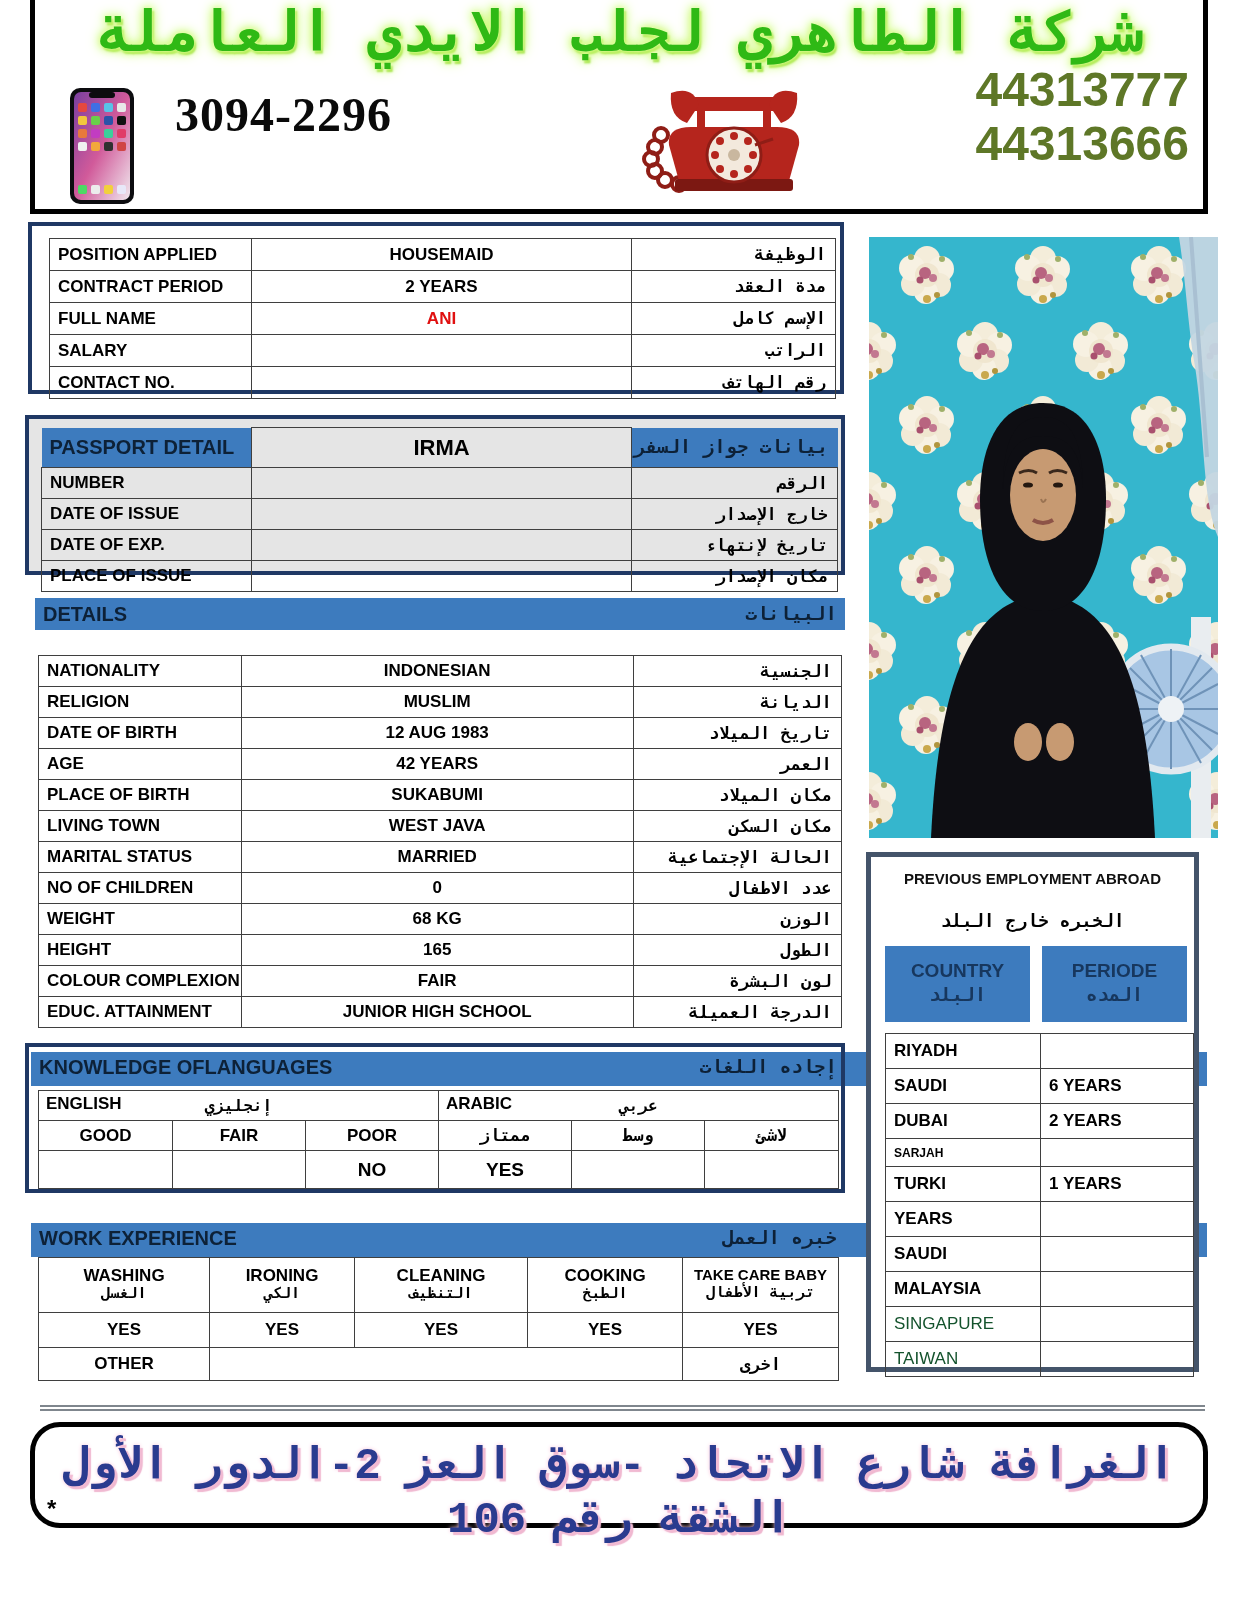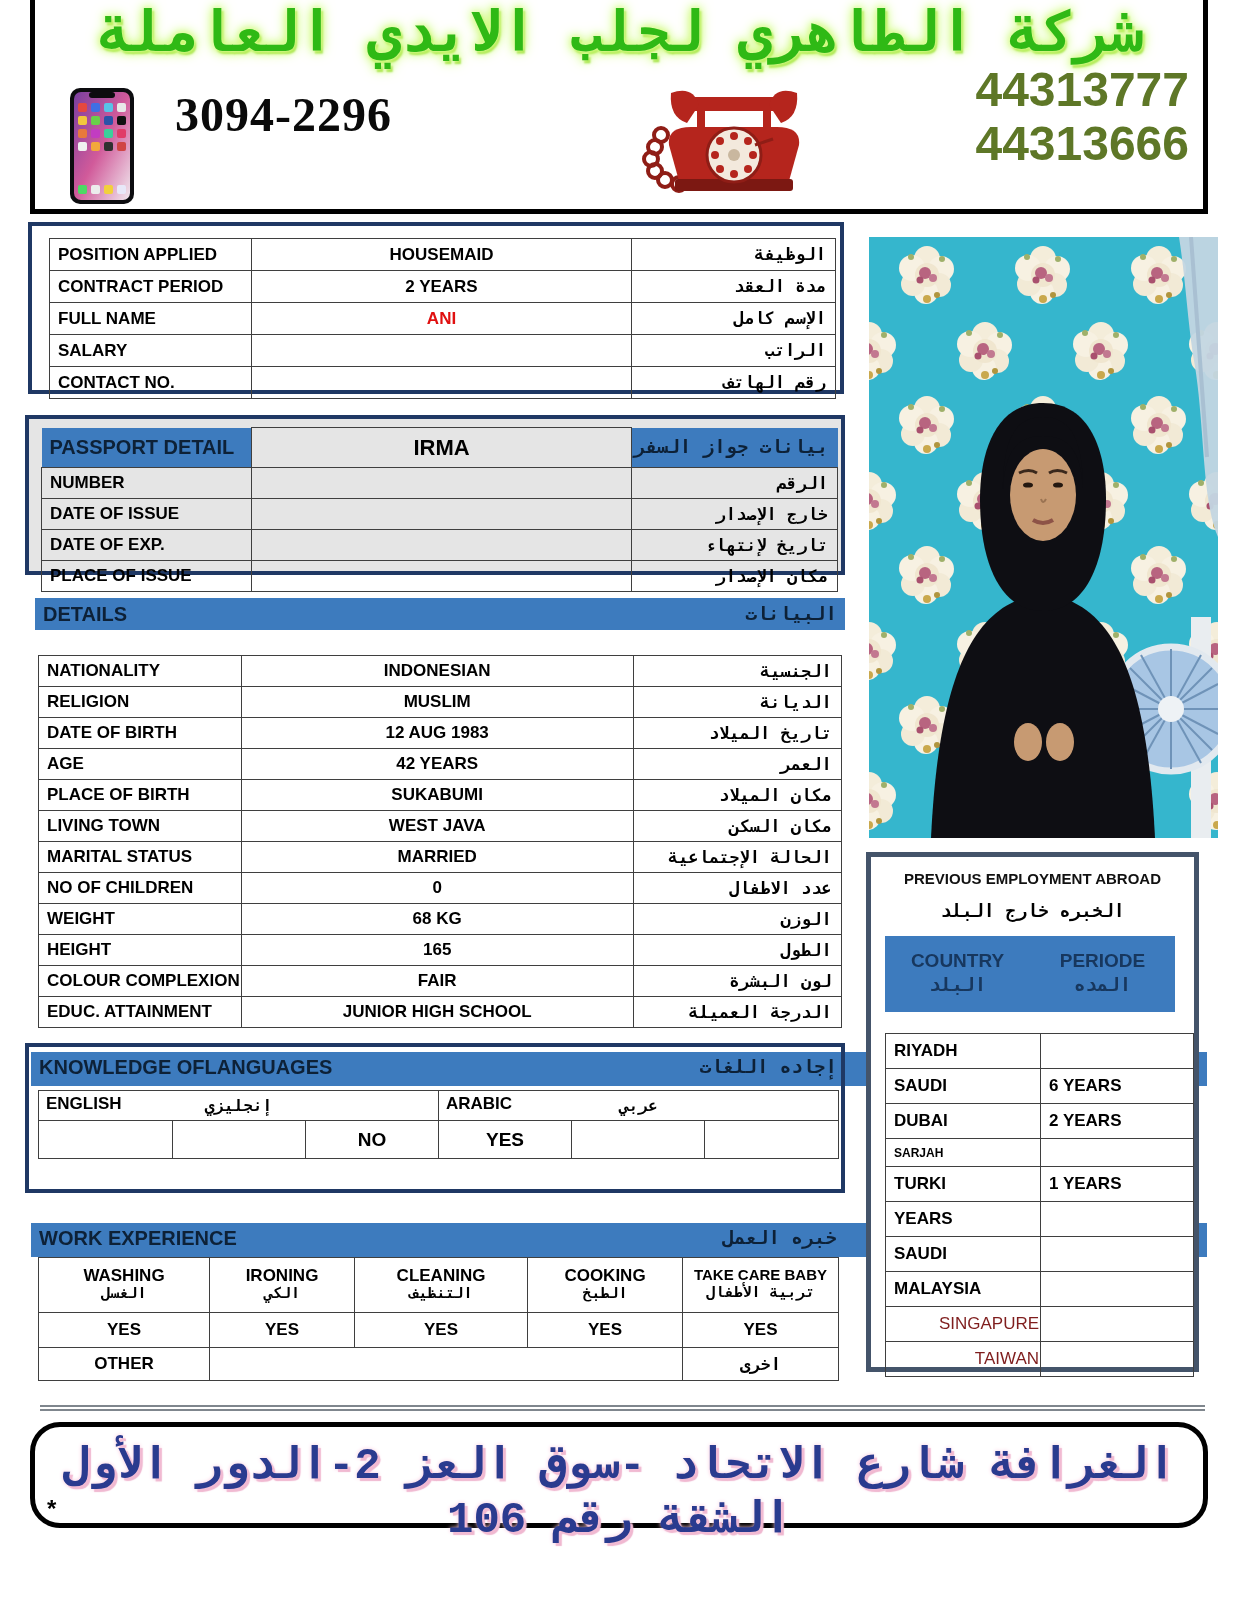--- a/index.html
+++ b/index.html
@@ -69,31 +69,31 @@
   #work-table .sk{height:52px;text-align:center;vertical-align:middle;line-height:1.25;}
   #work-table .sk .skar{font-size:15px;}
   #work-table .yes{height:32px;text-align:center;}
   #work-table .oth{height:30px;text-align:center;}
 
   
   #photo{position:absolute;left:869px;top:237px;width:349px;height:601px;}
   #prev-panel{position:absolute;left:866px;top:852px;width:333px;height:520px;
               border:5px solid #44546a;background:#fff;box-sizing:border-box;z-index:3;}
   #prev-title{margin-top:13px;text-align:center;font-weight:bold;font-size:15px;color:#111;}
-  #prev-sub{margin-top:13px;text-align:center;font-weight:bold;font-size:18px;}
-  #prev-head{display:flex;gap:0;margin:14px 0 0 14px;}
+  #prev-sub{margin-top:23px;text-align:center;font-weight:bold;font-size:18px;}
+  #prev-head{display:flex;gap:12px;margin:14px 0 0 14px;}
   .prev-hcell{width:145px;height:76px;background:#3d7bbe;color:#17375e;text-align:center;
               font-weight:bold;font-size:19px;display:flex;flex-direction:column;
               justify-content:center;line-height:1.3;}
   #prev-table{position:absolute;left:14px;top:176px;}
   #prev-table td{height:32px;}
   #prev-table td.c{padding-left:8px;text-align:left;width:147px;}
   #prev-table td.p{padding-left:8px;text-align:left;width:146px;margin-top:46px;}
   #prev-table tr.sm td{height:25px;font-size:12px;}
-  #prev-table tr.lt td{font-weight:normal;color:#7f1d1d;text-align:right;}
+  #prev-table tr.lt td{font-weight:normal;color:#14532d;}
 
   
   #footer-line{position:absolute;left:40px;top:1405px;width:1165px;height:0;
                border-top:6px double #7f868d;}
   #footer-box{position:absolute;left:30px;top:1422px;width:1178px;height:106px;
               border:5px solid #000;border-radius:30px;box-sizing:border-box;}
   #footer-text{margin-top:10px;text-align:center;font-size:44px;font-weight:bold;
                color:#2a3b8f;text-shadow:0 0 4px #f8c6dd,3px 3px 1px #efb6cf;}
   #footer-star{position:absolute;left:12px;bottom:0px;font-size:24px;font-weight:bold;}
 </style>
@@ -350,20 +350,28 @@
       <td colspan="3" class="langrow">
         <span class="lname">ENGLISH</span>
         <span class="lar ar">إنجليزي</span>
       </td>
       <td colspan="3" class="langrow">
         <span class="lname">ARABIC</span>
         <span class="lar ar">عربي</span>
       </td>
     </tr>
     <tr>
+      <td class="val">GOOD</td>
+      <td class="val">FAIR</td>
+      <td class="val">POOR</td>
+      <td class="val ar">ممتاز</td>
+      <td class="val ar">وسط</td>
+      <td class="val ar">لاشئ</td>
+    </tr>
+    <tr>
       <td class="valrow"></td>
       <td class="valrow"></td>
       <td class="valrow val">NO</td>
       <td class="valrow val">YES</td>
       <td class="valrow"></td>
       <td class="valrow"></td>
     </tr>
   </tbody>
     </table>
 

